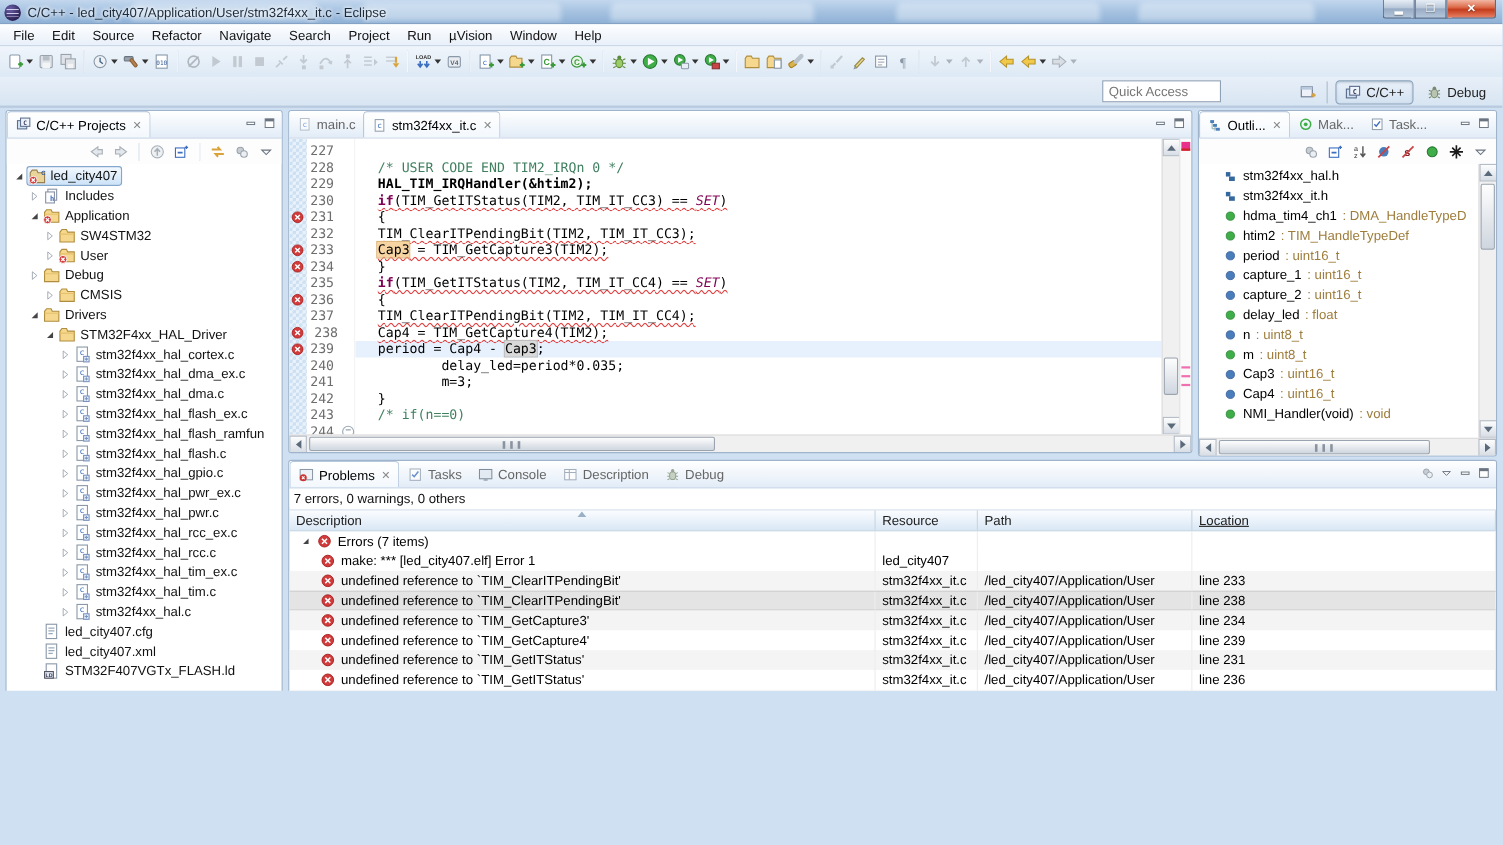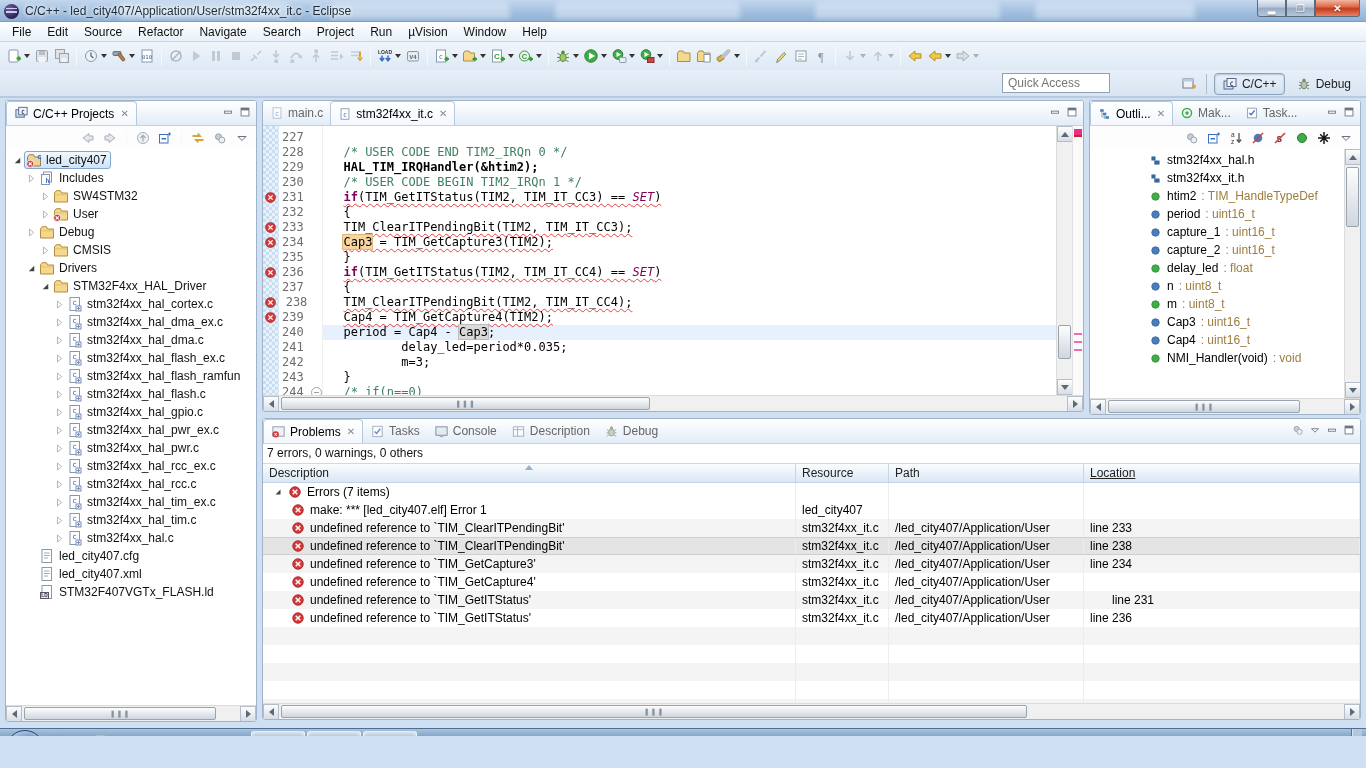--- a/index.html
+++ b/index.html
@@ -1,18 +1,18 @@
 <!DOCTYPE html>
 <html><head>
 <meta charset="utf-8">
 <style>
   * { margin:0; padding:0; box-sizing:border-box; }
   html,body { width:1366px; height:768px; overflow:hidden; }
   body { font-family:"Liberation Sans",sans-serif; font-size:12px; background:#cfe0f2; position:relative; }
-  .screen { position:absolute; inset:0; width:1366px; height:736px; overflow:hidden; }
+  .screen { position:absolute; inset:0; width:1366px; height:628px; overflow:hidden; }
 
   
   .titlebar { position:absolute; left:0; top:0; width:1366px; height:22px;
     background:linear-gradient(180deg,#c3d7ee 0%,#a9c4e2 45%,#8fb1d6 100%);
     border-bottom:1px solid #7e9cc0; overflow:hidden; }
   .bg-tab { position:absolute; top:2px; height:17px; border-radius:6px 6px 0 0;
     background:rgba(235,243,250,.45); filter:blur(2.5px); }
   .titlebar-inner { position:absolute; left:4px; top:0; height:22px; display:flex; align-items:center; gap:6px; }
   .app-icon { width:15px; height:15px; border-radius:50%;
     background:radial-gradient(circle at 35% 30%,#6a5fa8,#2c2255 70%); position:relative; }
@@ -127,21 +127,21 @@
   .prob-hc { border-right:1px solid #c8d5e2; padding:2px 0 0 6px; color:#222; position:relative; }
   .sort-arrow { position:absolute; left:50%; top:1px; width:0; height:0; margin-left:-4px;
     border-left:4px solid transparent; border-right:4px solid transparent; border-bottom:5px solid #9ab0c6; }
   .prob-row { display:flex; height:18px; align-items:center; }
   .prob-row.stripe { background:#f4f4f4; }
   .prob-row.selrow { background:#e4e4e4; border-top:1px solid #cfcfcf; border-bottom:1px solid #cfcfcf; height:18px; }
   .pcell { padding-left:6px; height:100%; display:flex; align-items:center; gap:5px; overflow:hidden;
     white-space:nowrap; border-right:1px solid #ededed; }
 
   
-  .ol-list { position:absolute; left:0; right:16px; top:48px; bottom:16px; overflow:hidden; padding-top:2px;margin-left:37px; }
+  .ol-list { position:absolute; left:0; right:16px; top:48px; bottom:16px; overflow:hidden; padding-top:2px; }
   .ol-row { height:18px; display:flex; align-items:center; gap:5px; padding-left:22px; white-space:nowrap; }
   .ol-type { color:#9e7d3c; }
 
   
   .taskbar { position:absolute; left:0; top:728px; width:1366px; height:40px;
     background:linear-gradient(180deg,#a9c4de 0%,#87a6c6 18%,#6f93b8 55%,#7ea0c2 100%);
     border-top:1px solid #4e6f92; display:flex; align-items:center; }
   .start-orb { width:38px; height:38px; border-radius:50%; margin-left:6px; flex:none;
     background:radial-gradient(circle at 40% 30%,#9cc4ee,#3a6aa4 60%,#1d3f6b);
     border:1px solid #2a4a70; box-shadow:inset 0 2px 4px rgba(255,255,255,.6); position:relative; }
@@ -671,20 +671,37 @@
           </span>
           <span class="tree-core">
             <span class="tree-icon"><svg width="16" height="16" viewBox="0 0 16 16">
                 <rect x="4.5" y="2" width="8" height="10" fill="#fdfdfd" stroke="#8a93a8"></rect>
                 <rect x="2.5" y="4.5" width="8" height="10" fill="#fdfdfd" stroke="#8a93a8"></rect>
                 <text x="6.5" y="12.8" font-size="6.5" fill="#3b6ec0" font-weight="bold" font-family="monospace">h</text>
               </svg></span>
             <span class="tree-label">Includes</span>
           </span>
         </div>
+        <div class="tree-row" style="padding-left: 18px;">
+          <span class="tw-arrow">
+            <svg width="11" height="11" viewBox="0 0 16 16">
+              <polygon points="4,12 12,4 12,12" fill="#444"></polygon>
+            </svg>
+          </span>
+          <span class="tree-core">
+            <span class="tree-icon"><svg width="16" height="16" viewBox="0 0 16 16">
+                <path d="M1.5 5 l1.8-2.3 h4.2 l1 2.3 h6 v9 H1.5 Z" fill="#f5d88e" stroke="#b08d3e"></path>
+                <path d="M1.5 6.8 H14.5" stroke="#e6c06a"></path>
+              </svg><svg width="16" height="16" viewBox="0 0 16 16" style="position:absolute;left:0;top:0">
+                <circle cx="4.2" cy="11.8" r="3.6" fill="#d23b3b" stroke="#fff" stroke-width="0.8"></circle>
+                <path d="M2.7 10.3 l3 3 M5.7 10.3 l-3 3" stroke="#fff" stroke-width="1.2"></path>
+              </svg></span>
+            <span class="tree-label">Application</span>
+          </span>
+        </div>
         <div class="tree-row" style="padding-left: 32px; align-items: center;">
           <span class="tw-arrow">
             <svg width="11" height="11" viewBox="0 0 16 16">
               <polygon points="5,3 11,8 5,13" fill="#fff" stroke="#8a94a0"></polygon>
             </svg>
           </span>
           <span class="tree-core">
             <span class="tree-icon"><svg width="16" height="16" viewBox="0 0 16 16">
                 <path d="M1.5 5 l1.8-2.3 h4.2 l1 2.3 h6 v9 H1.5 Z" fill="#f5d88e" stroke="#b08d3e"></path>
                 <path d="M1.5 6.8 H14.5" stroke="#e6c06a"></path>
@@ -1147,21 +1164,20 @@
           <div class="fold-line" style="position: relative;"></div>
           <div class="fold-line" style="position: relative;"><span class="fold-glyph" style="top: 2px;">−</span></div>
         </div>
       <div class="ed-code" id="ed-code">
         <div class="partial-strip">
           <span style="margin-left:340px;font-weight:bold">_</span><span style="margin-left:80px;font-weight:bold">_ _</span>
         </div>
       <div class="code-line"><span></span><span></span></div>
           <div class="code-line"><span>  </span><span><span class="cm">/* USER CODE END TIM2_IRQn 0 */</span></span></div>
           <div class="code-line"><span>  </span><span><span class="fnb">HAL_TIM_IRQHandler</span><span class="fnb">(&amp;htim2);</span></span></div>
-          <div class="code-line"><span>  </span><span><span class="cm">/* USER CODE BEGIN TIM2_IRQn 1 */</span></span></div>
           <div class="code-line"><span>  </span><span class="sqwrap"><span class="kw">if</span><span>(TIM_GetITStatus(TIM2, TIM_IT_CC3) == </span><span class="mac">SET</span><span>)</span></span></div>
           <div class="code-line"><span>  </span><span><span>{</span></span></div>
           <div class="code-line"><span>  </span><span class="sqwrap"><span>TIM_ClearITPendingBit(TIM2, TIM_IT_CC3);</span></span></div>
           <div class="code-line"><span>  </span><span class="sqwrap"><span class="occ1">Cap3</span><span> = TIM_GetCapture3(TIM2);</span></span></div>
           <div class="code-line"><span>  </span><span><span>}</span></span></div>
           <div class="code-line"><span>  </span><span class="sqwrap"><span class="kw">if</span><span>(TIM_GetITStatus(TIM2, TIM_IT_CC4) == </span><span class="mac">SET</span><span>)</span></span></div>
           <div class="code-line"><span>  </span><span><span>{</span></span></div>
           <div class="code-line"><span>  </span><span class="sqwrap"><span>TIM_ClearITPendingBit(TIM2, TIM_IT_CC4);</span></span></div>
           <div class="code-line"><span>  </span><span class="sqwrap"><span>Cap4 = TIM_GetCapture4(TIM2);</span></span></div>
           <div class="code-line cur"><span>  </span><span><span>period = Cap4 - </span><span class="occ2">Cap3</span><span>;</span></span></div>
@@ -1301,20 +1317,29 @@
           <span>stm32f4xx_hal.h</span>
         </div>
         <div class="ol-row">
           <span style="display: flex;">
             <svg width="13" height="13" viewBox="0 0 16 16">
               <rect x="3" y="3" width="5" height="5" fill="#35689e"></rect>
               <rect x="6.5" y="8" width="6.5" height="5" fill="#35689e"></rect>
             </svg>
           </span>
           <span>stm32f4xx_it.h</span>
+        </div>
+        <div class="ol-row">
+          <span style="display: flex;">
+            <svg width="13" height="13" viewBox="0 0 16 16">
+              <circle cx="8" cy="8" r="4.6" fill="#3fae49" stroke="#2f8a3a"></circle>
+            </svg>
+          </span>
+          <span>hdma_tim4_ch1</span>
+          <span class="ol-type">: DMA_HandleTypeD</span>
         </div>
         <div class="ol-row">
           <span style="display: flex;">
             <svg width="13" height="13" viewBox="0 0 16 16">
               <circle cx="8" cy="8" r="4.6" fill="#3fae49" stroke="#2f8a3a"></circle>
             </svg>
           </span>
           <span>htim2</span>
           <span class="ol-type">: TIM_HandleTypeDef</span>
         </div>
@@ -1577,34 +1602,35 @@
             <span style="display: flex;">
               <svg width="14" height="14" viewBox="0 0 16 16">
                 <circle cx="8" cy="8" r="6" fill="#d23b3b" stroke="#a82020"></circle>
                 <path d="M5.4 5.4 l5.2 5.2 M10.6 5.4 l-5.2 5.2" stroke="#fff" stroke-width="1.6"></path>
               </svg>
             </span>
             <span>undefined reference to `TIM_GetCapture4'</span>
           </div>
           <div class="pcell" style="width: 93px;">stm32f4xx_it.c</div>
           <div class="pcell" style="width: 195px;">/led_city407/Application/User</div>
+          <div class="pcell" style="flex: 1 1 0%;">line 239</div>
         </div>
         <div class="prob-row stripe">
           <div class="pcell" style="width: 533px; padding-left: 28px;">
             <span style="display: flex;">
               <svg width="14" height="14" viewBox="0 0 16 16">
                 <circle cx="8" cy="8" r="6" fill="#d23b3b" stroke="#a82020"></circle>
                 <path d="M5.4 5.4 l5.2 5.2 M10.6 5.4 l-5.2 5.2" stroke="#fff" stroke-width="1.6"></path>
               </svg>
             </span>
             <span>undefined reference to `TIM_GetITStatus'</span>
           </div>
           <div class="pcell" style="width: 93px;">stm32f4xx_it.c</div>
           <div class="pcell" style="width: 195px;">/led_city407/Application/User</div>
-          <div class="pcell" style="flex: 1 1 0%; margin-left: 22px;">line 231</div>
+          <div class="pcell" style="flex: 1 1 0%;">line 231</div>
         </div>
         <div class="prob-row">
           <div class="pcell" style="width: 533px; padding-left: 28px;">
             <span style="display: flex;">
               <svg width="14" height="14" viewBox="0 0 16 16">
                 <circle cx="8" cy="8" r="6" fill="#d23b3b" stroke="#a82020"></circle>
                 <path d="M5.4 5.4 l5.2 5.2 M10.6 5.4 l-5.2 5.2" stroke="#fff" stroke-width="1.6"></path>
               </svg>
             </span>
             <span>undefined reference to `TIM_GetITStatus'</span>

